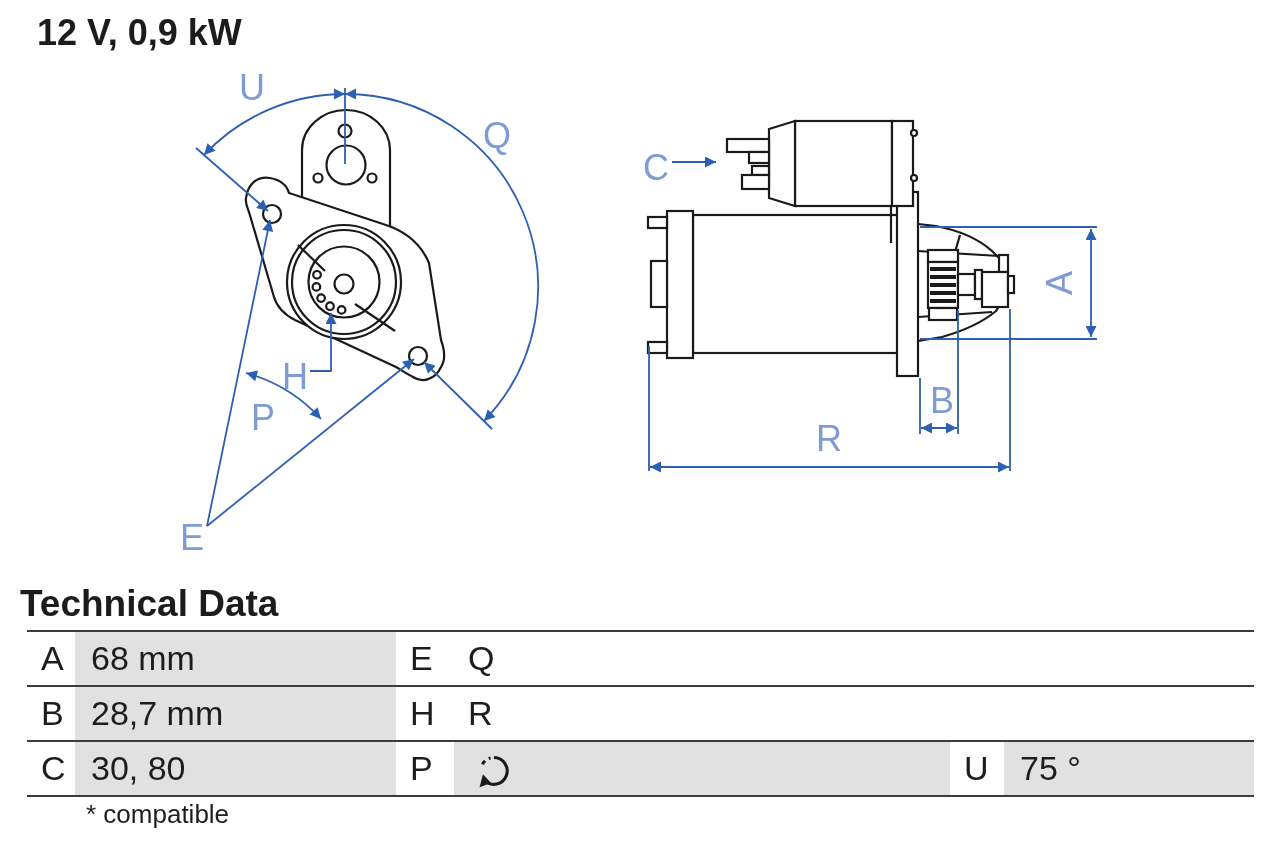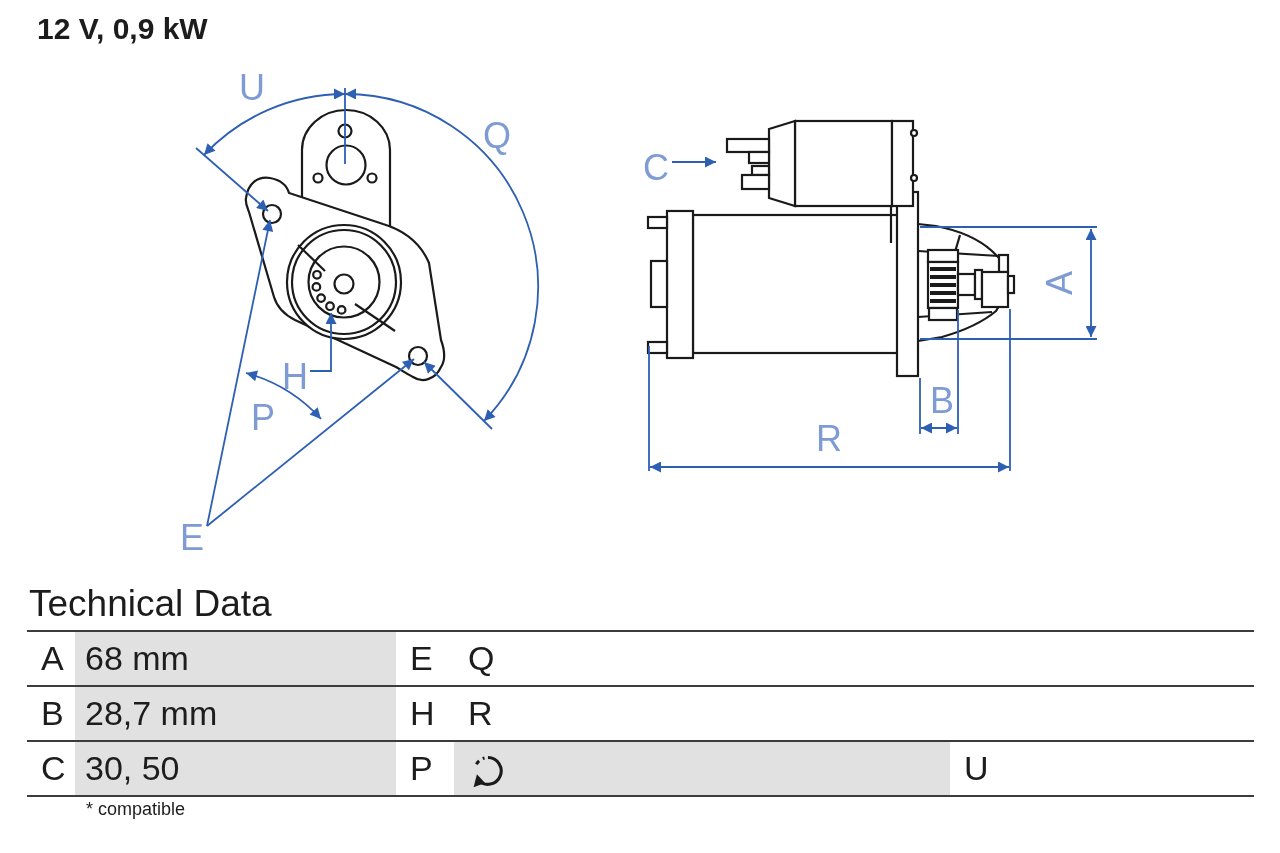--- a/index.html
+++ b/index.html
@@ -1,34 +1,34 @@
 <!DOCTYPE html>
 <html style="--accent-blue: #2d5fb3; --label-blue: #7e9bd4; --ink: #1a1a1a; --table-gray: #e1e1e1; --rule-gray: #3c3c3c;"><head>
 <meta charset="utf-8">
 <style>
   html,body{margin:0;padding:0;background:#fff;}
   .canvas{position:relative;width:1280px;height:853px;background:#fff;overflow:hidden;
           font-family:"Liberation Sans",sans-serif;color:#1c1c1c;}
-  .title{position:absolute;left:37px;top:12px;font-size:30px;font-weight:bold;letter-spacing:0;}
+  .title{position:absolute;left:37px;top:12px;font-size:36px;font-weight:bold;letter-spacing:0;}
   .drawing{position:absolute;left:0;top:0;}
   .lbl{fill:var(--label-blue,#7e9bd4);font-size:36px;font-family:"Liberation Sans",sans-serif;}
   .stk-b{stroke:var(--accent-blue,#2d5fb3);fill:none;stroke-width:1.8;}
   .stk-k{stroke:var(--ink,#1a1a1a);stroke-width:2.2;}
   .f-w{fill:#fff;}
   .f-n{fill:none;}
   .f-k{fill:var(--ink,#1a1a1a);stroke:none;}
-  .section-heading{position:absolute;left:29px;top:583px;font-size:37px;font-weight:normal;}
+  .section-heading{position:absolute;left:20px;top:583px;font-size:37px;font-weight:bold;}
   .spec-table{position:absolute;left:27px;top:630px;width:1227px;
               border-top:2px solid var(--rule-gray,#3c3c3c);}
   .spec-row{display:grid;grid-template-columns:48px 321px 58px 496px 54px 250px;
             height:53px;border-bottom:2px solid var(--rule-gray,#3c3c3c);
             font-size:34px;color:#1d1d1d;}
   .k{background:#fff;display:flex;align-items:center;padding-left:14px;box-sizing:border-box;}
-  .v{background:var(--table-gray,#e1e1e1);display:flex;align-items:center;padding-left:10px;box-sizing:border-box;}
-  .footnote{position:absolute;left:86px;top:799px;font-size:18px;color:#1d1d1d;}
+  .v{background:var(--table-gray,#e1e1e1);display:flex;align-items:center;padding-left:16px;box-sizing:border-box;}
+  .footnote{position:absolute;left:86px;top:799px;font-size:26px;color:#1d1d1d;}
   .rot-icon{display:block;}
 </style>
 </head>
 <body>
 
 <div class="canvas">
 
   <div class="title">12 V, 0,9 kW</div>
 
   <svg class="drawing" width="1280" height="580" viewBox="0 0 1280 580">
@@ -159,28 +159,29 @@
       <div class="k">Q</div>
     </div>
     <div class="spec-row">
       <div class="k">B</div>
       <div class="v">28,7 mm</div>
       <div class="k">H</div>
       <div class="k">R</div>
     </div>
     <div class="spec-row">
       <div class="k">C</div>
-      <div class="v">30, 50</div>
+      <div class="v">30, 80</div>
       <div class="k">P</div>
       <div class="v">
         <svg class="rot-icon" width="46" height="48" viewBox="0 0 48 48">
           <path d="M25,12 A14,14 0 1 1 15,36" fill="none" stroke="#1a1a1a" stroke-width="3.2"></path>
           <path d="M12.9,19 A14,14 0 0 1 21.4,12.5" fill="none" stroke="#1a1a1a" stroke-width="3.2" stroke-dasharray="4.5,4.5"></path>
           <polygon points="10,43 13.5,29.5 22,38.5" fill="#1a1a1a"></polygon>
         </svg>
       </div>
       <div class="k">U</div>
+      <div class="v">75 °</div>
     </div>
   </div>
 
   <div class="footnote">* compatible</div>
 
 </div>
 
 </body></html>

